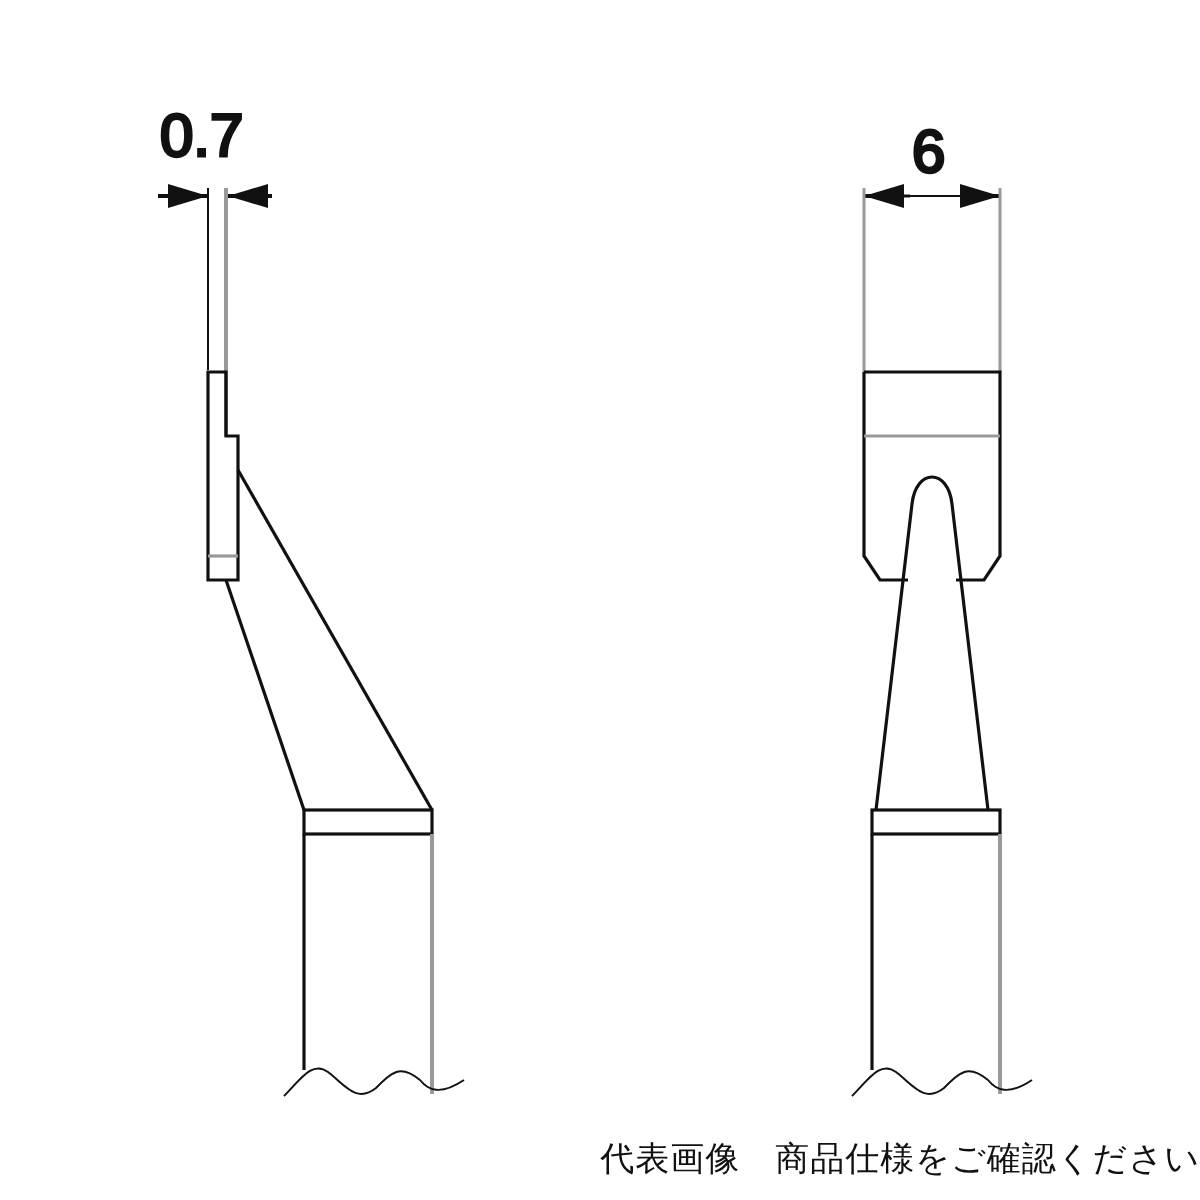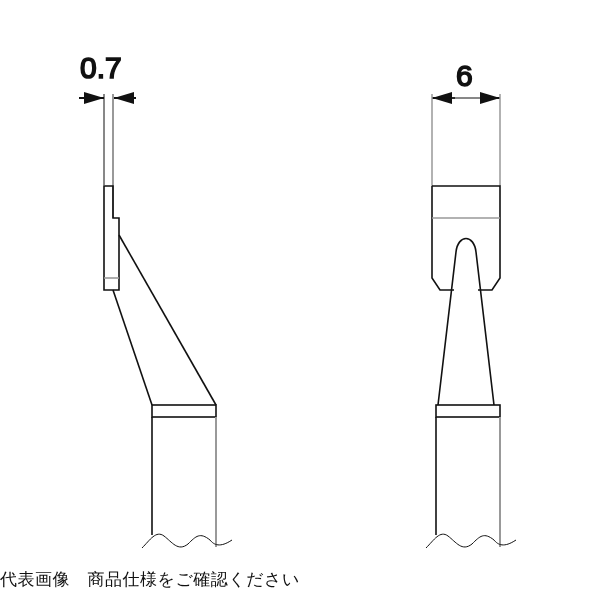--- a/index.html
+++ b/index.html
@@ -1,20 +1,20 @@
 <!DOCTYPE html>
 <html><head>
 <meta charset="utf-8">
 <style>
   html, body { margin: 0; padding: 0; background: #ffffff; }
   body { width: 600px; height: 600px; position: relative; overflow: hidden; }
   svg { position: absolute; left: 0; top: 0; }
   .dimtext { font-family: "Liberation Sans", sans-serif; font-size: 30px; fill: #111; }
   .caption {
-    position: absolute; left: 0; top: 568px; width: 600px; text-align: left;
+    position: absolute; left: 0; top: 568px; width: 600px; text-align: right;
     font-family: "DejaVu Sans", sans-serif; font-size: 17px; color: #111; letter-spacing: 0.5px;
   }
 </style>
 </head>
 <body>
 
 <svg width="600" height="600" viewBox="0 0 600 600">
   <defs>
     <marker id="arrowR" markerWidth="10" markerHeight="6" refX="10" refY="3" orient="auto">
       <path d="M0,0 L10,3 L0,6 Z" fill="#111"></path>

